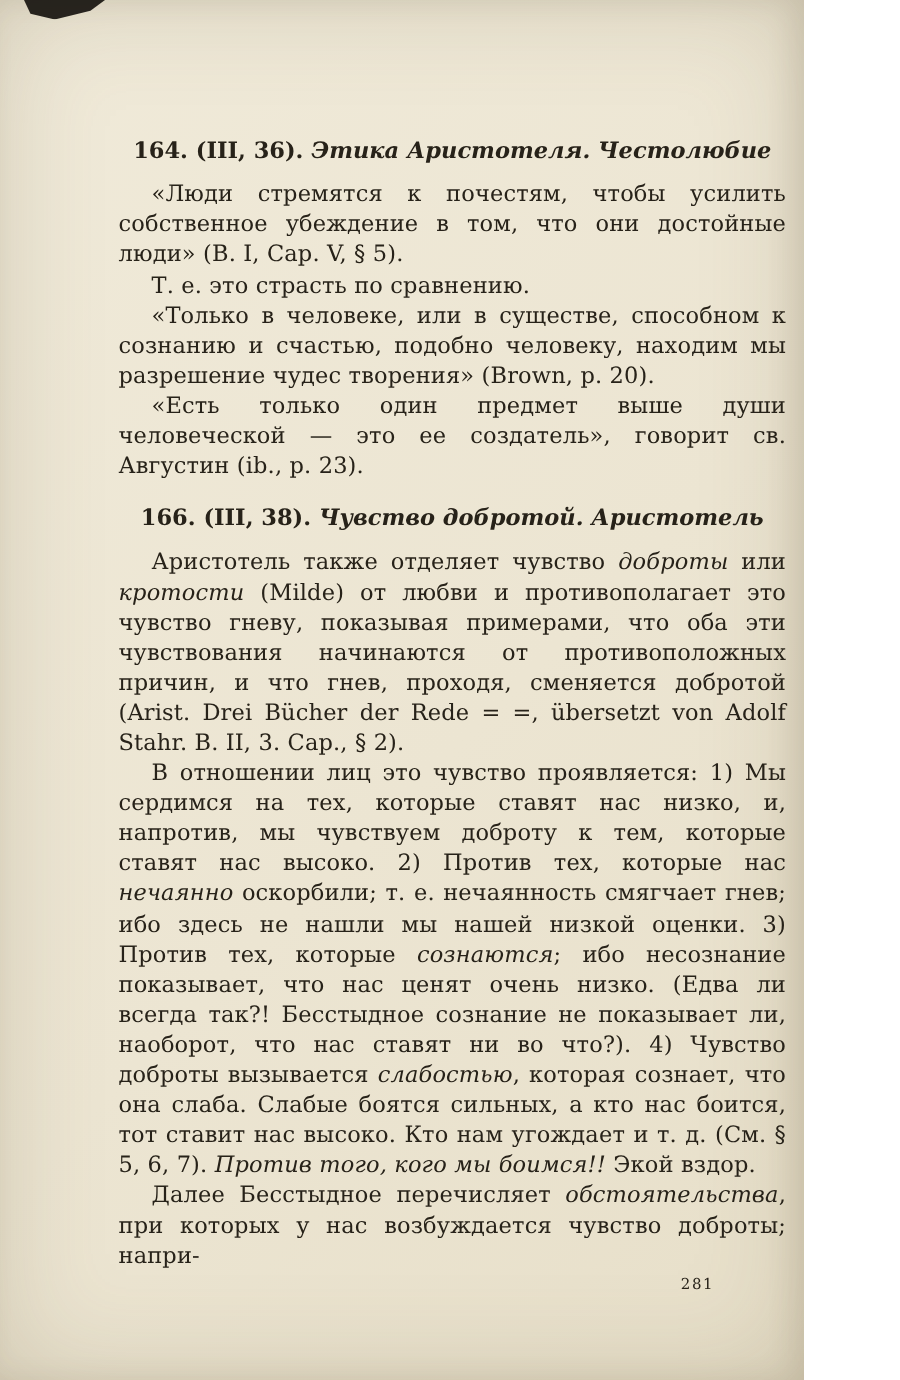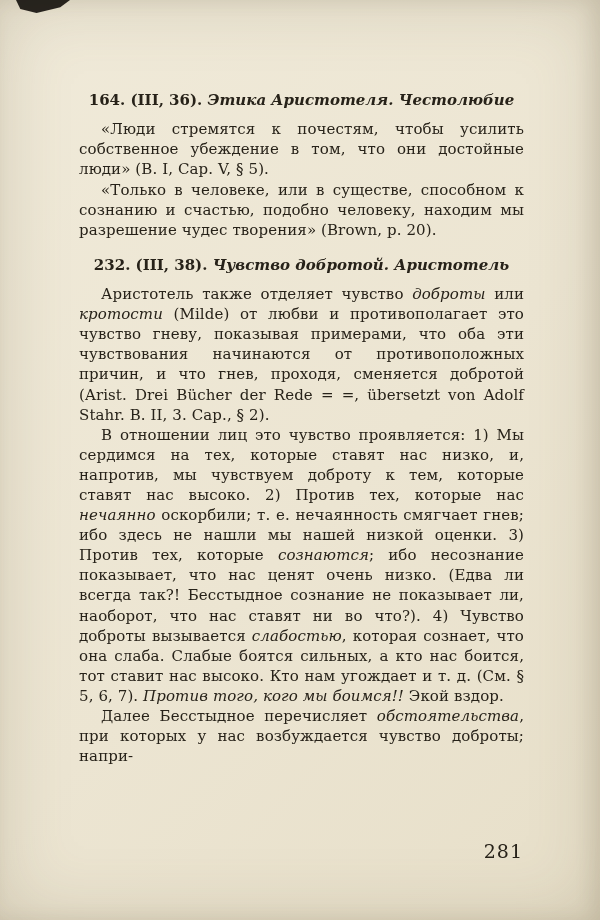--- a/index.html
+++ b/index.html
@@ -1,18 +1,18 @@
 <!DOCTYPE html>
 <html><head>
 <meta charset="utf-8">
 <style>
   html,body{margin:0;padding:0;}
   .page{
     position:relative;
-    width:600px;height:920px;
+    width:536px;height:920px;
     background:linear-gradient(135deg,#f0ead9 0%,#ece5d2 55%,#e7dfc9 100%);
     box-shadow:inset 0 0 70px rgba(110,95,65,.22), inset -8px 0 18px rgba(90,75,50,.12);
     overflow:hidden;
     font-family:"DejaVu Serif","Liberation Serif",serif;
     color:#272219;
   }
   .scan-artifact{
     position:absolute;left:16px;top:0;width:54px;height:13px;
     background:#17140f;
     clip-path:polygon(0 0,100% 0,82% 55%,38% 100%,8% 70%);
@@ -35,34 +35,36 @@
     line-height:1.35;
     text-align:center;
     font-weight:bold;
     white-space:pre-line;
   }
   h3.heading:first-child{margin-top:0;}
   .i{font-style:italic;}
   .b{font-weight:bold;}
   .page-number{
     position:absolute;
-    right:77px;bottom:58px;
-    font-size:19px;
+    right:60px;bottom:58px;
+    font-size:10px;
     letter-spacing:1px;
     text-align:center;
   }
 </style>
 </head>
 <body>
 
 <div class="page">
   <div class="scan-artifact"></div>
   <div class="text-block">
       <h3 class="heading"><span class="b">164. (III, 36). </span><span class="i b">Этика Аристотеля. Честолюбие</span></h3>
       <p class="para"><span>«Люди стремятся к почестям, чтобы усилить собственное убеждение в том, что они достойные люди» (B. I, Cap. V, § 5).</span></p>
+      <p class="para"><span>Т. е. это страсть по сравнению.</span></p>
       <p class="para"><span>«Только в человеке, или в существе, способном к сознанию и счастью, подобно человеку, находим мы разрешение чудес творения» (Brown, p. 20).</span></p>
-      <h3 class="heading"><span class="b">232. (III, 38). </span><span class="i b">Чувство добротой. Аристотель</span></h3>
+      <p class="para"><span>«Есть только один предмет выше души человеческой — это ее создатель», говорит св. Августин (ib., p. 23).</span></p>
+      <h3 class="heading"><span class="b">166. (III, 38). </span><span class="i b">Чувство добротой. Аристотель</span></h3>
       <p class="para"><span>Аристотель также отделяет чувство </span><span class="i">доброты</span><span> или </span><span class="i">кротости</span><span> (Milde) от любви и противополагает это чувство гневу, показывая примерами, что оба эти чувствования начинаются от противоположных причин, и что гнев, проходя, сменяется добротой (Arist. Drei Bücher der Rede = =, übersetzt von Adolf Stahr. B. II, 3. Cap., § 2).</span></p>
       <p class="para"><span>В отношении лиц это чувство проявляется: 1) Мы сердимся на тех, которые ставят нас низко, и, напротив, мы чувствуем доброту к тем, которые ставят нас высоко. 2) Против тех, которые нас </span><span class="i">нечаянно</span><span> оскорбили; т. е. нечаянность смягчает гнев; ибо здесь не нашли мы нашей низкой оценки. 3) Против тех, которые </span><span class="i">сознаются</span><span>; ибо несознание показывает, что нас ценят очень низко. (Едва ли всегда так?! Бесстыдное сознание не показывает ли, наоборот, что нас ставят ни во что?). 4) Чувство доброты вызывается </span><span class="i">слабостью</span><span>, которая сознает, что она слаба. Слабые боятся сильных, а кто нас боится, тот ставит нас высоко. Кто нам угождает и т. д. (См. § 5, 6, 7). </span><span class="i">Против того, кого мы боимся!!</span><span> Экой вздор.</span></p>
       <p class="para"><span>Далее Бесстыдное перечисляет </span><span class="i">обстоятельства</span><span>, при которых у нас возбуждается чувство доброты; напри-</span></p>
     </div>
   <div class="page-number">281</div>
 </div>
 
 </body></html>

